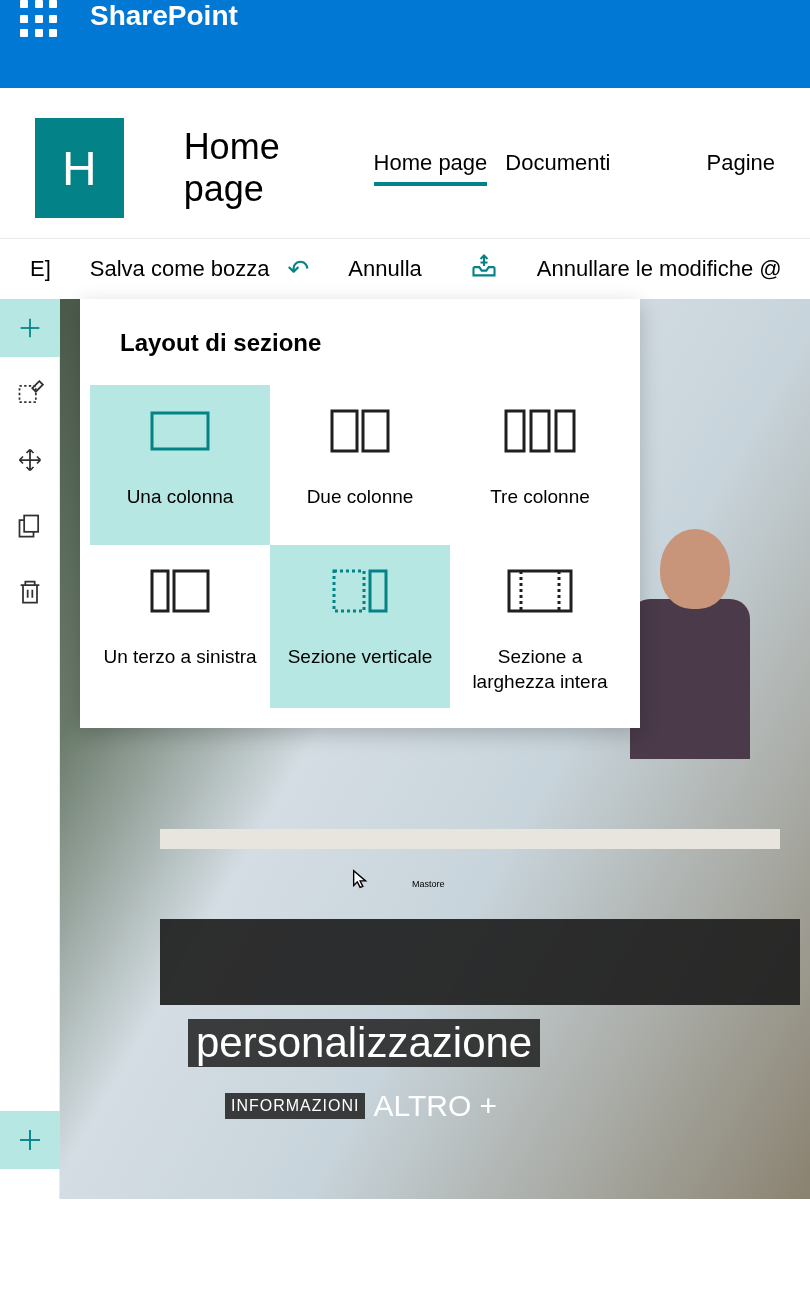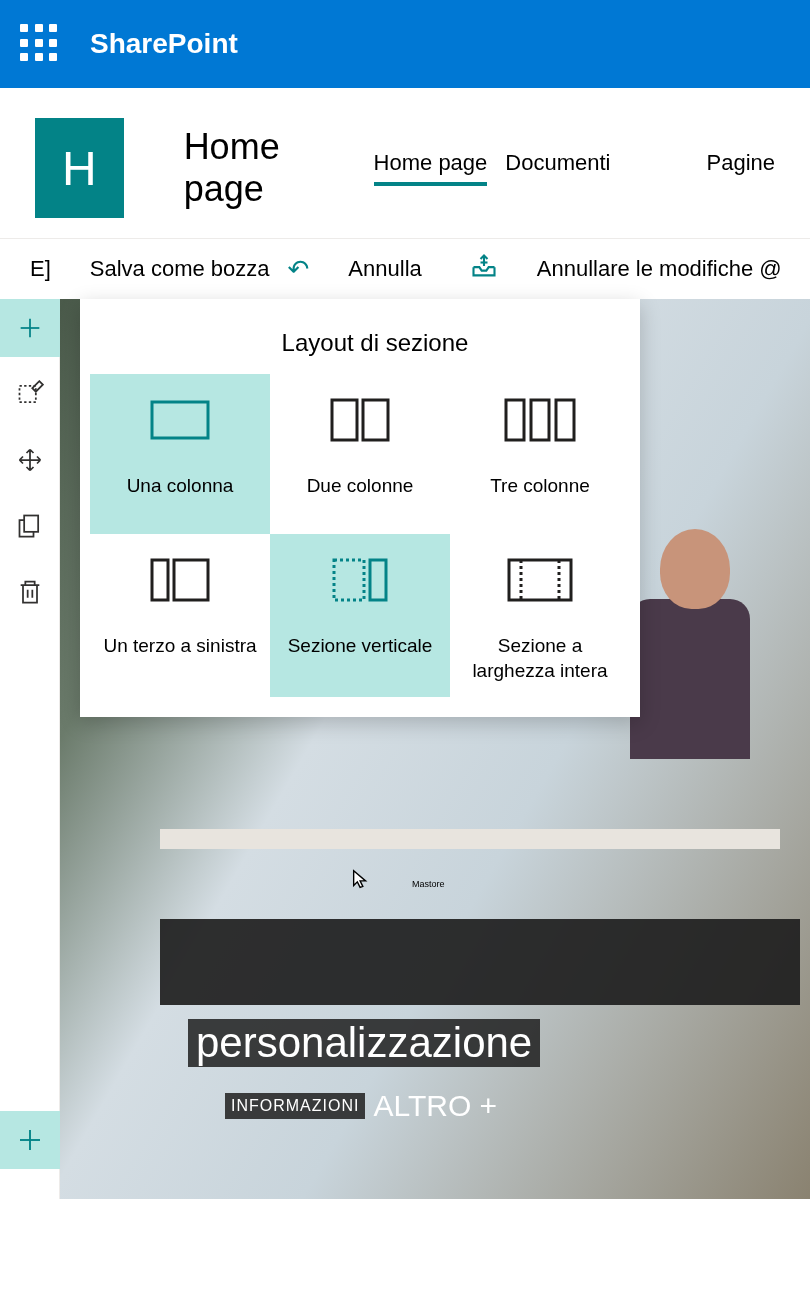--- a/index.html
+++ b/index.html
@@ -1,18 +1,18 @@
 <!DOCTYPE html>
 <html><head>
   <meta charset="utf-8">
   <style>
     * { margin: 0; padding: 0; box-sizing: border-box; font-family: "Segoe UI", -apple-system, sans-serif; }
     body { width: 810px; height: 1296px; overflow: hidden; background: #fff; position: relative; }
 
-    .suite-bar { background: #0078d4; height: 88px; display: flex; align-items: center; padding: 0 20px; color: #fff; }
+    .suite-bar { background: #0078d4; height: 88px; display: flex; align-items: flex-start; padding: 0 20px; color: #fff; }
     .waffle { width: 40px; height: 40px; display: grid; grid-template-columns: repeat(3,1fr); grid-template-rows: repeat(3,1fr); gap: 4px; margin-right: 30px; cursor: pointer; }
     .waffle span { background: #fff; width: 8px; height: 8px; border-radius: 1px; }
     .suite-title { font-size: 28px; font-weight: 600; }
 
     .site-header { display: flex; align-items: center; padding: 30px 35px 20px 35px; border-bottom: 1px solid #edebe9; }
     .site-logo { width: 100px; height: 100px; background: #038387; color: #fff; display: flex; align-items: center; justify-content: center; font-size: 48px; font-weight: 300; margin-right: 60px; }
     .page-title { font-size: 36px; font-weight: 400; margin-right: 25px; }
     .nav-tabs { display: flex; gap: 18px; align-items: baseline; font-size: 22px; }
     .nav-tab { padding-bottom: 6px; cursor: pointer; white-space: nowrap; }
     .nav-tab.active { border-bottom: 4px solid #038387; }
@@ -39,21 +39,21 @@
 
     .hero-text-box { position: absolute; left: 100px; right: 10px; top: 620px; height: 86px; background: rgba(30,30,30,0.92); }
     .hero-text2 { position: absolute; left: 128px; top: 720px; font-size: 42px; color: #fff; background: rgba(30,30,30,0.85); padding: 0 8px; }
     .hero-learn-more { position: absolute; left: 128px; top: 790px; display: flex; align-items: center; gap: 8px; }
     .hero-learn-more .badge { background: rgba(30,30,30,0.85); color: #fff; font-size: 16px; padding: 4px 6px; letter-spacing: 1px; margin-left: 37px; }
     .hero-learn-more .more { color: #fff; font-size: 30px; font-weight: 400; }
 
     .add-btn-bottom { position: absolute; left: 0; bottom: 30px; width: 60px; height: 58px; background: #b6e7e2; display: flex; align-items: center; justify-content: center; font-size: 36px; color: #038387; cursor: pointer; z-index: 2; }
 
     .layout-flyout { position: absolute; left: 80px; top: 0; width: 560px; background: #fff; box-shadow: 0 6px 20px rgba(0,0,0,0.2); padding: 30px 10px 20px 10px; z-index: 10; }
-    .flyout-title { font-size: 24px; font-weight: 400; margin: 0 0 17px 30px; text-align: center; }
+    .flyout-title { font-size: 24px; font-weight: 700; margin: 0 0 28px 30px; }
     .layout-grid { display: grid; grid-template-columns: repeat(3, 1fr); }
     .layout-opt { display: flex; flex-direction: column; align-items: center; justify-content: flex-start; padding: 22px 8px 14px 8px; cursor: pointer; text-align: center; min-height: 160px; }
     .layout-opt.selected { background: #b6e7e2; }
     .layout-opt .ico { height: 48px; display: flex; align-items: center; justify-content: center; margin-bottom: 30px; }
     .layout-opt .ico svg { stroke: #201f1e; fill: none; stroke-width: 3; }
     .layout-opt.selected .ico svg { stroke: #038387; }
     .layout-opt .lbl { font-size: 19px; line-height: 1.3; }
 
     .cursor { position: absolute; left: 270px; top: 570px; z-index: 20; color: #000; font-size: 22px; }
     .cursor-text { font-size: 9px; position: absolute; left: 18px; top: 10px; color: #000; margin-left: 44px; }

